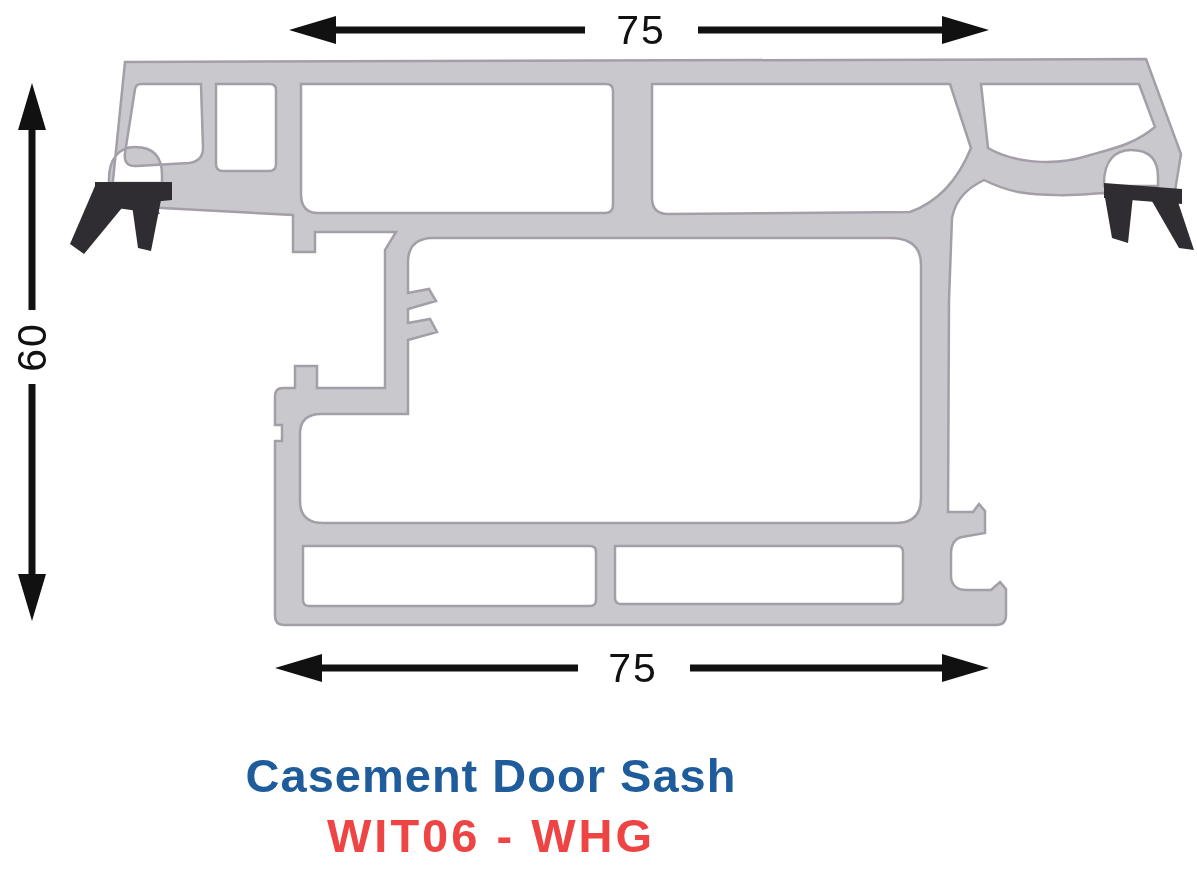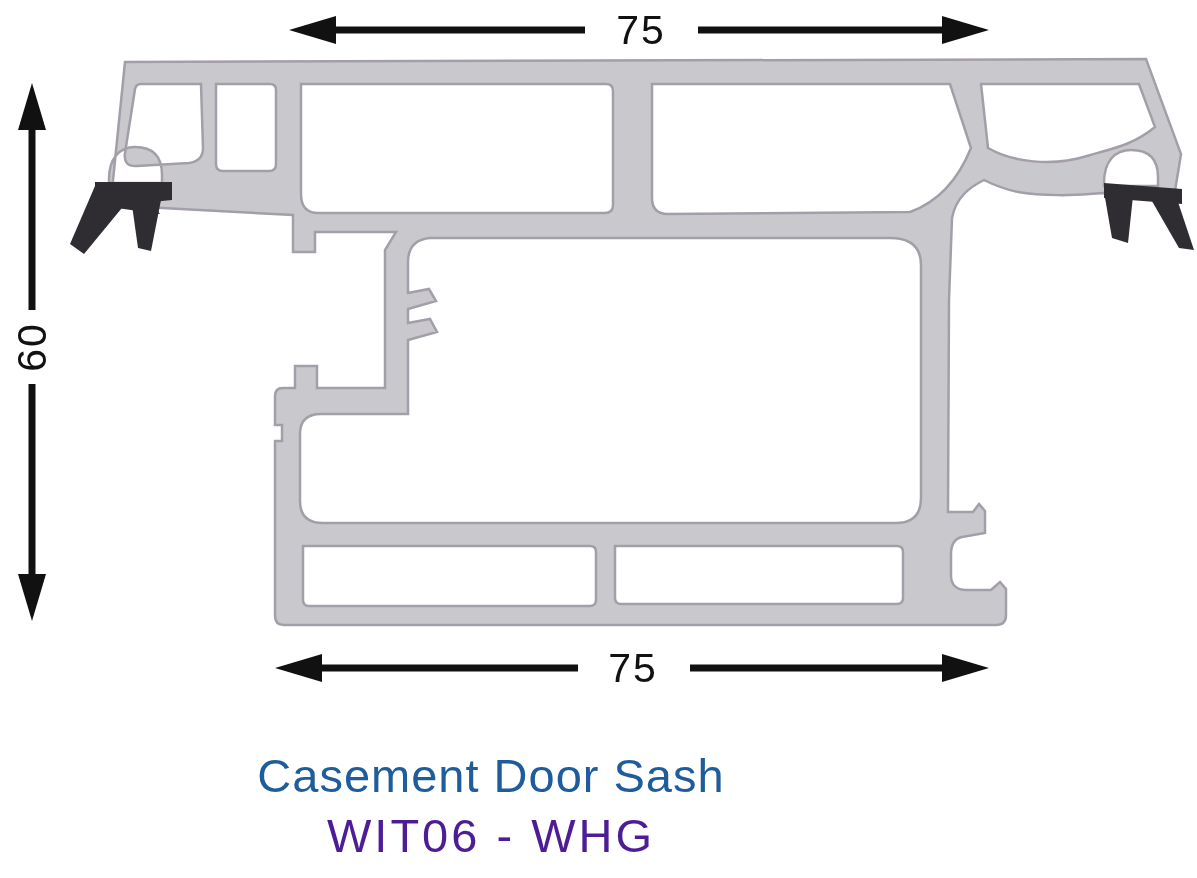--- a/index.html
+++ b/index.html
@@ -17,32 +17,32 @@
     font-family:"Liberation Sans", sans-serif;
     font-size:41px;
     letter-spacing:2px;
     fill:#111111;
   }
   .title-line{
     position:absolute;
     left:0;width:982px;
     text-align:center;
     letter-spacing:1px;
-    font-weight:400;
+    font-weight:700;
   }
   .title-main{
     top:748px;
     font-size:47px;
     color:#1e5c9b;
   }
   .title-code{
     top:808px;
     font-size:47px;
     letter-spacing:3px;
-    color:#4c1d95;
+    color:#ef4444;
   }
 </style>
 </head>
 <body>
 
 <div class="figure">
 
   <svg width="1197" height="878" viewBox="0 0 1197 878">
 
     <g>

